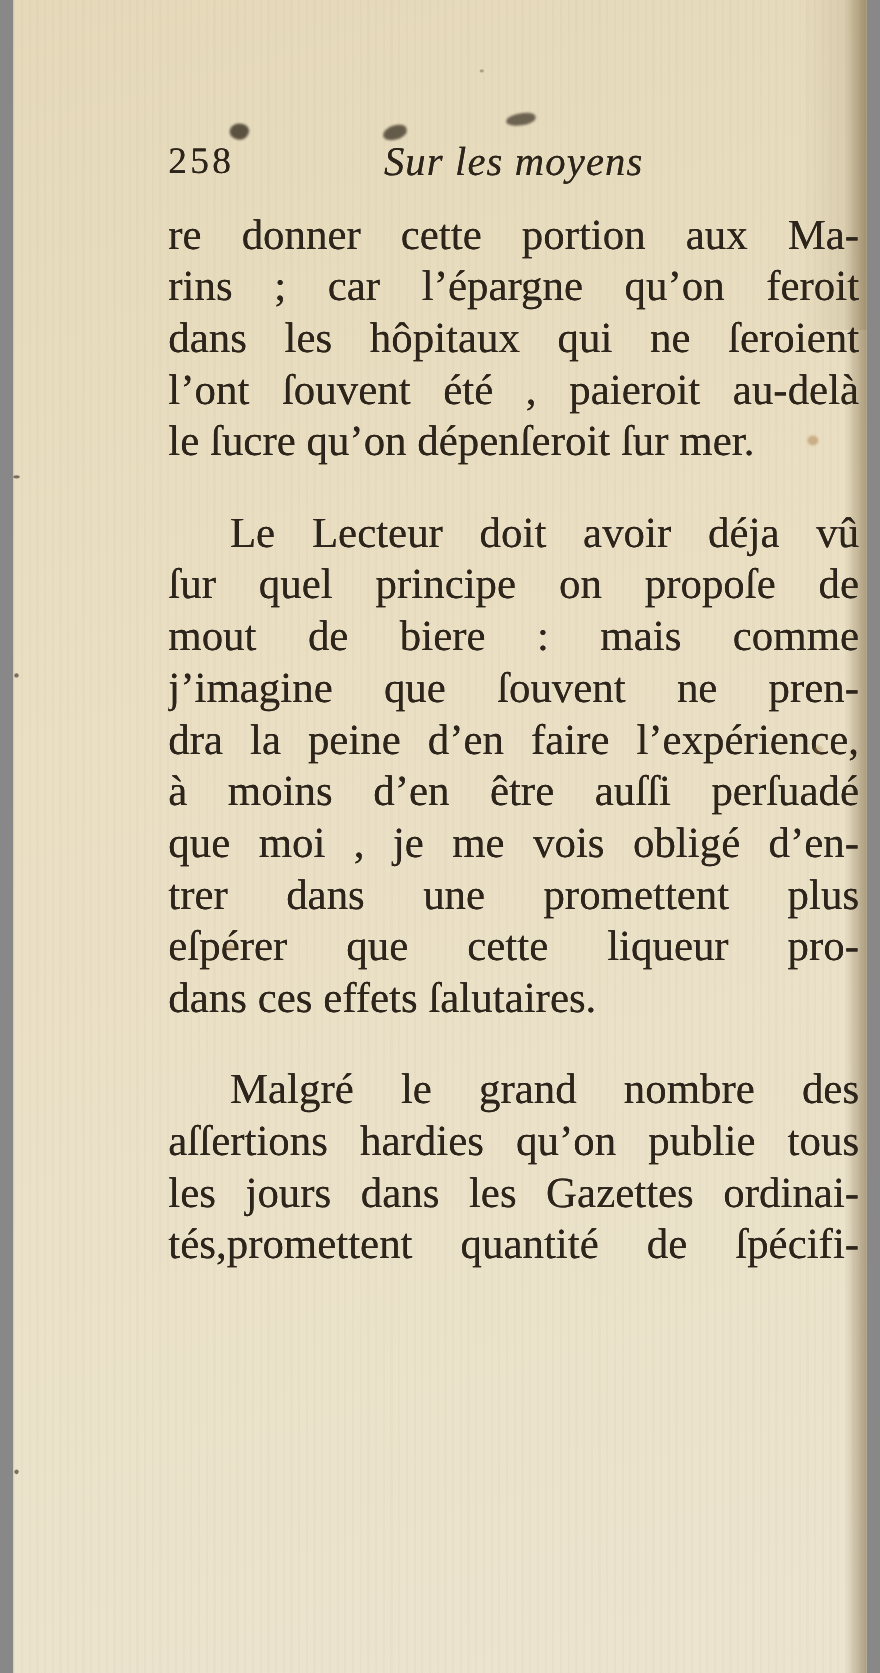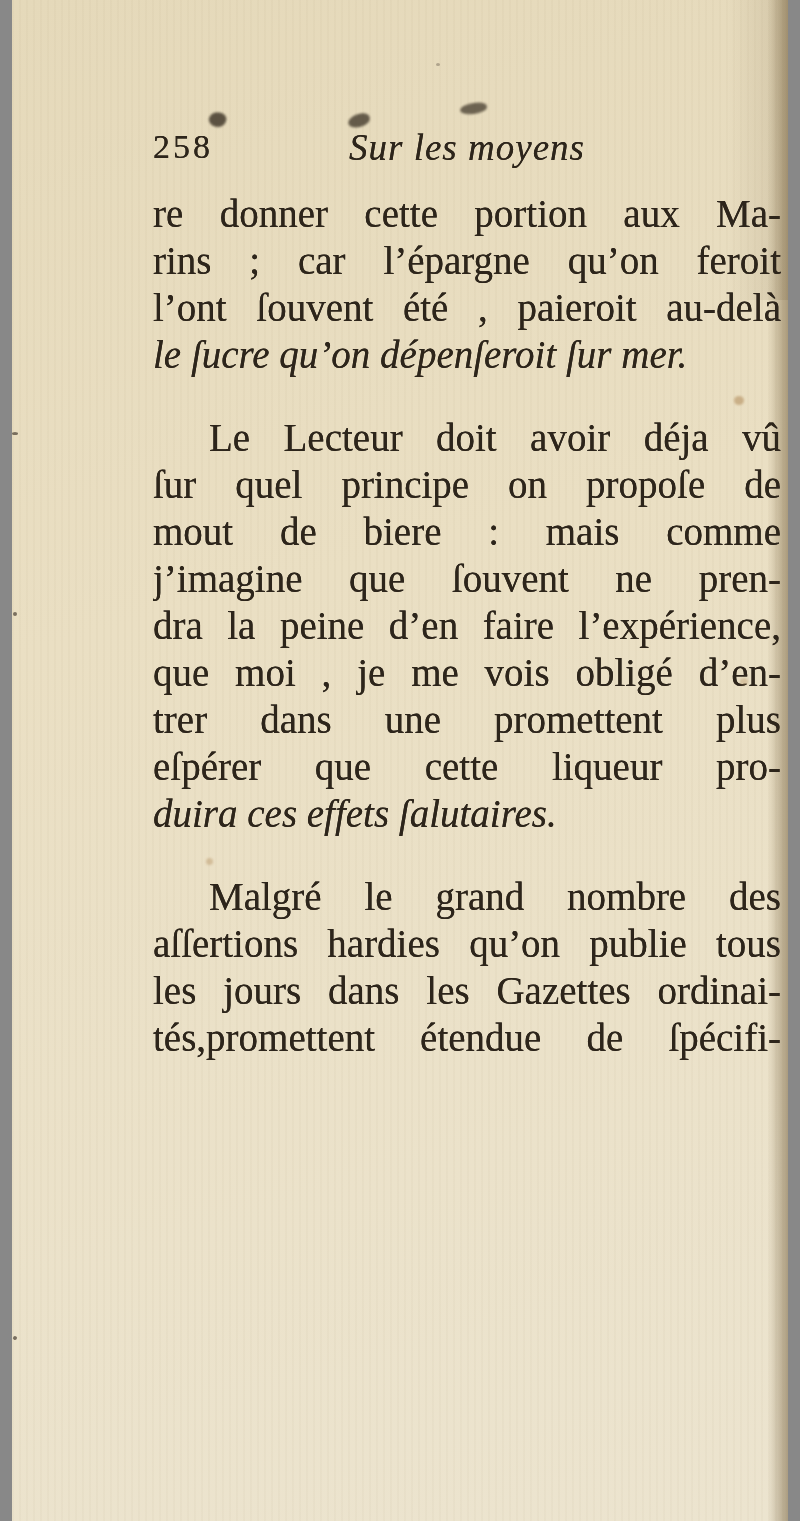--- a/index.html
+++ b/index.html
@@ -69,21 +69,21 @@
     font-size: 39px;
     line-height: 47px;
     height: 47px;
     text-align: justify;
     text-align-last: justify;
     white-space: normal;
     overflow: hidden;
     text-shadow: 0 0 0.6px currentColor;
   }
   .line.indent { text-indent: 56px; margin-top: 36px; }
-  .line.para-end { text-align-last: left; font-style: italic; }
+  .line.para-end { text-align-last: left; }
 
   
   .smudge {
     position: absolute;
     background: #3a3124;
     border-radius: 60% 40% 55% 45%;
     filter: blur(1.2px);
     opacity: 0.8;
   }
   .smudge.s1 { left: 197px; top: 112px; width: 17px; height: 15px; transform: rotate(20deg); }
@@ -121,35 +121,37 @@
   <div class="page-edge"></div>
 
   <div class="content">
     <div class="header">
       <span class="page-num">258</span>
       <span class="running-title">Sur les moyens</span>
     </div>
     <div class="body-lines">
         <div class="line">re donner cette portion aux Ma-</div>
         <div class="line">rins ; car l’épargne qu’on feroit</div>
+        <div class="line">dans les hôpitaux qui ne ſeroient</div>
         <div class="line">l’ont ſouvent été , paieroit au-delà</div>
         <div class="line para-end">le ſucre qu’on dépenſeroit ſur mer.</div>
         <div class="line indent">Le Lecteur doit avoir déja vû</div>
         <div class="line">ſur quel principe on propoſe de</div>
         <div class="line">mout de biere : mais comme</div>
         <div class="line">j’imagine que ſouvent ne pren-</div>
         <div class="line">dra la peine d’en faire l’expérience,</div>
+        <div class="line">à moins d’en être auſſi perſuadé</div>
         <div class="line">que moi , je me vois obligé d’en-</div>
         <div class="line">trer dans une promettent plus</div>
         <div class="line">eſpérer que cette liqueur pro-</div>
-        <div class="line para-end">duira ces effets ſalutaires.</div>
+        <div class="line para-end">dans ces effets ſalutaires.</div>
         <div class="line indent">Malgré le grand nombre des</div>
         <div class="line">aſſertions hardies qu’on publie tous</div>
         <div class="line">les jours dans les Gazettes ordinai-</div>
-        <div class="line">tés,promettent étendue de ſpécifi-</div>
+        <div class="line">tés,promettent quantité de ſpécifi-</div>
       </div>
   </div>
 
   <div class="smudge s1"></div>
   <div class="smudge s2"></div>
   <div class="smudge s3"></div>
 
   <div class="fox f1"></div>
   <div class="fox f2"></div>
   <div class="fox f3"></div>

